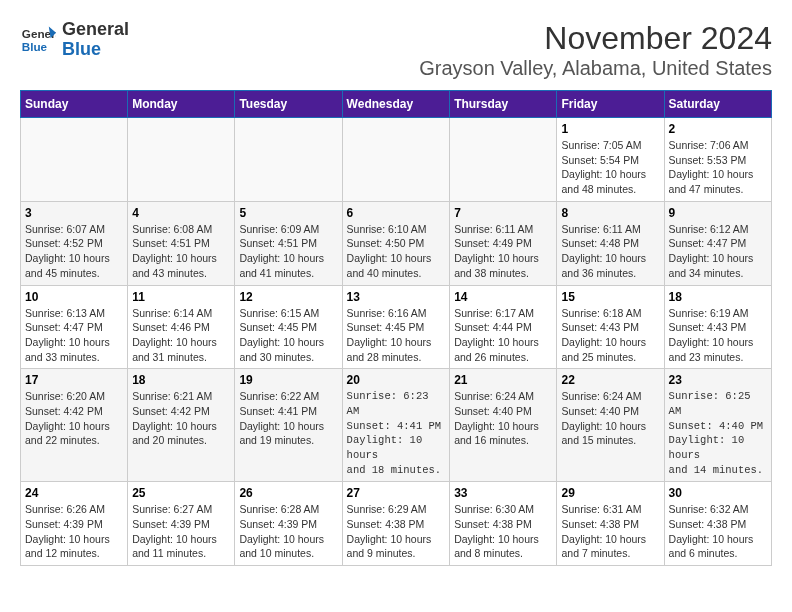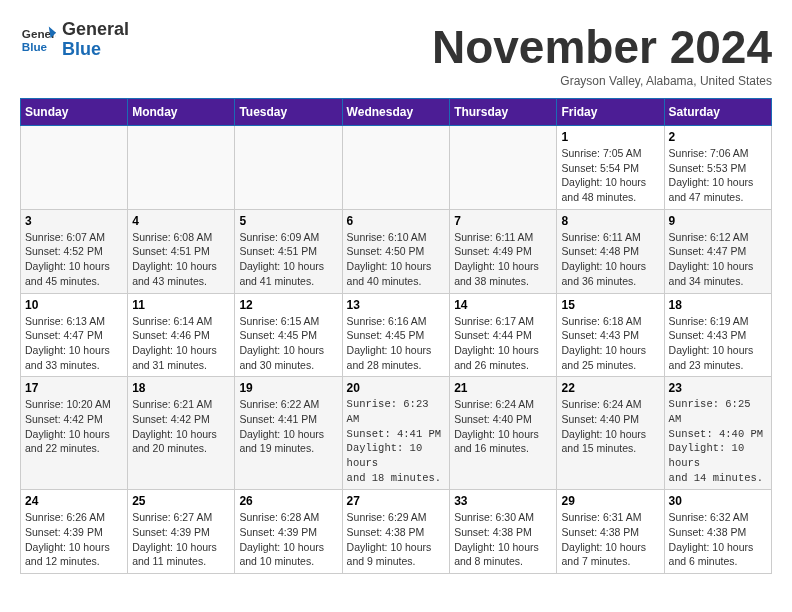--- a/index.html
+++ b/index.html
@@ -29,26 +29,26 @@
     }
     .logo-blue { color: #1a6bb5; }
     .logo-icon {
       width: 36px;
       height: 36px;
     }
     .title-block {
       text-align: right;
     }
     .month-year {
-      font-size: 46px;
-      font-weight: bold;
+      font-size: 32px;
+      font-weight: normal;
       color: #333;
     }
     .location {
-      font-size: 12px;
+      font-size: 20px;
       color: #555;
     }
     .calendar {
       width: 100%;
       border-collapse: collapse;
       font-size: 11px;
     }
     .calendar th {
       background: #4c1d95;
       color: #fff;
@@ -237,21 +237,21 @@
           <div class="day-num">18</div>
           <div class="day-info" style="white-space: pre-line;">Sunrise: 6:19 AM
 Sunset: 4:43 PM
 Daylight: 10 hours
 and 23 minutes.</div>
         </td>
       </tr>
       <tr>
         <td>
           <div class="day-num">17</div>
-          <div class="day-info" style="white-space: pre-line;">Sunrise: 10:20 AM
+          <div class="day-info" style="white-space: pre-line;">Sunrise: 6:20 AM
 Sunset: 4:42 PM
 Daylight: 10 hours
 and 22 minutes.</div>
         </td>
         <td>
           <div class="day-num">18</div>
           <div class="day-info" style="white-space: pre-line;">Sunrise: 6:21 AM
 Sunset: 4:42 PM
 Daylight: 10 hours
 and 20 minutes.</div>

